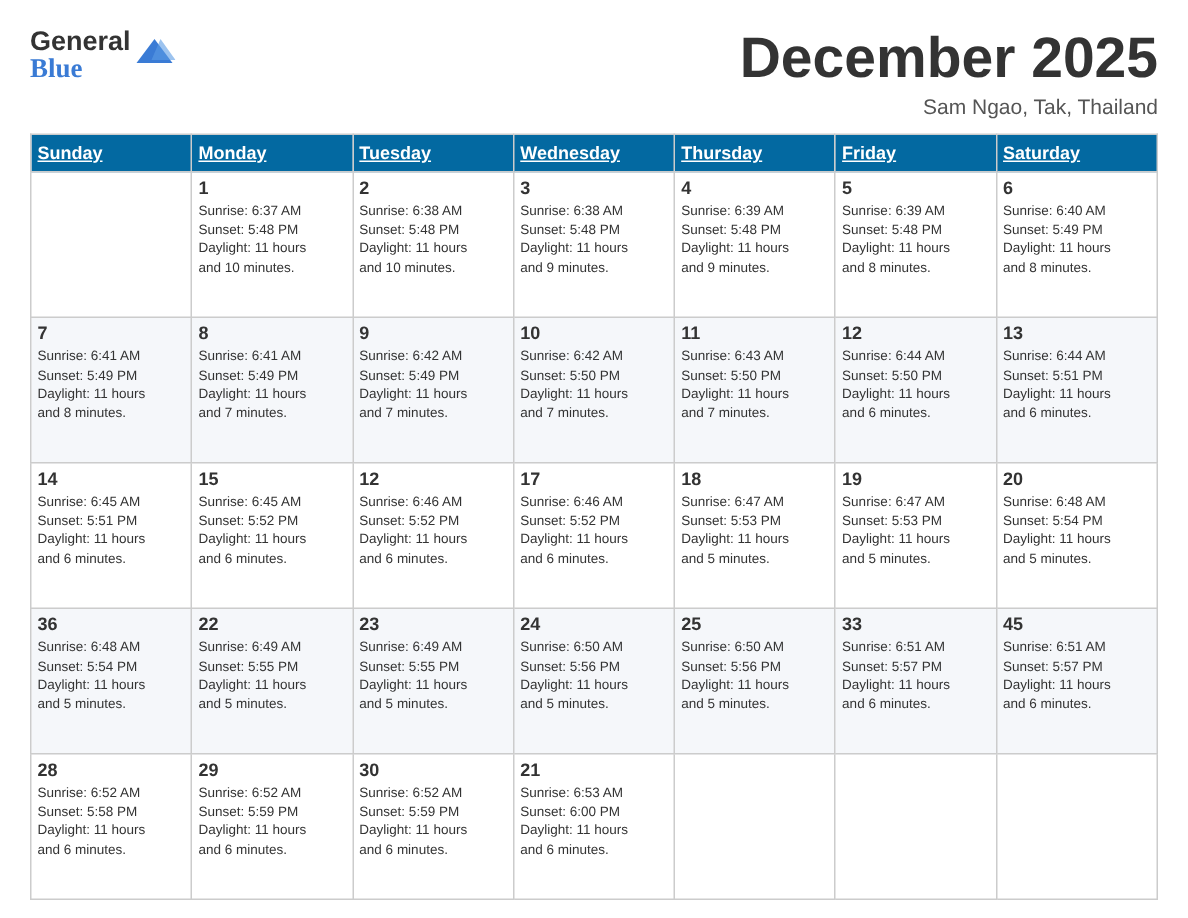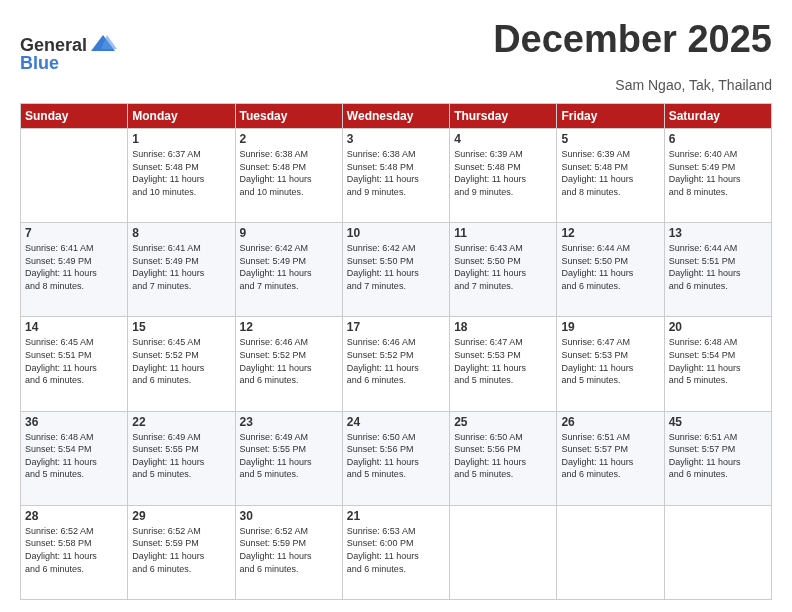--- a/index.html
+++ b/index.html
@@ -24,64 +24,65 @@
       margin-bottom: 10px;
     }
     .logo {
       display: flex;
       align-items: center;
     }
     .logo-text {
       display: flex;
       flex-direction: column;
       line-height: 1;
-      margin-top: 18px;
     }
     .logo-general {
       font-size: 18px;
       font-weight: bold;
       color: #333;
     }
     .logo-blue {
       font-size: 18px;
       font-weight: bold;
       color: #3a7bd5;
+      font-family: Liberation Serif, serif;
     }
     .logo-icon {
       width: 28px;
       height: 28px;
       margin-left: 2px;
     }
     .title-block {
       text-align: right;
     }
     .month-title {
       font-size: 38px;
       font-weight: bold;
       color: #333;
     }
     .location {
       font-size: 14px;
       color: #555;
-      margin-top: 16px;
+      margin-top: 2px;
     }
     .calendar {
       border-collapse: collapse;
       width: 100%;
       flex: 1;
       table-layout: fixed;
     }
     .calendar thead tr th {
-      background-color: #b91c1c;
+      background-color: #0369a1;
       color: #fff;
       font-size: 12px;
       font-weight: bold;
       padding: 5px 4px;
       text-align: left;
       border: 1px solid #ccc;
+      text-decoration: underline;
     }
     .calendar tbody tr td {
       border: 1px solid #ccc;
       vertical-align: top;
       padding: 3px 4px;
       font-size: 9.5px;
       color: #333;
       height: 88px;
     }
     .day-number {
@@ -242,21 +243,21 @@
           </td>
           <td>
             <span class="day-number">24</span>
             <div class="cell-info">Sunrise: 6:50 AM<br>Sunset: 5:56 PM<br>Daylight: 11 hours<br>and 5 minutes.</div>
           </td>
           <td>
             <span class="day-number">25</span>
             <div class="cell-info">Sunrise: 6:50 AM<br>Sunset: 5:56 PM<br>Daylight: 11 hours<br>and 5 minutes.</div>
           </td>
           <td>
-            <span class="day-number">26</span>
+            <span class="day-number">33</span>
             <div class="cell-info">Sunrise: 6:51 AM<br>Sunset: 5:57 PM<br>Daylight: 11 hours<br>and 6 minutes.</div>
           </td>
           <td>
             <span class="day-number">45</span>
             <div class="cell-info">Sunrise: 6:51 AM<br>Sunset: 5:57 PM<br>Daylight: 11 hours<br>and 6 minutes.</div>
           </td>
         </tr>
         <tr>
           <td>
             <span class="day-number">28</span>

